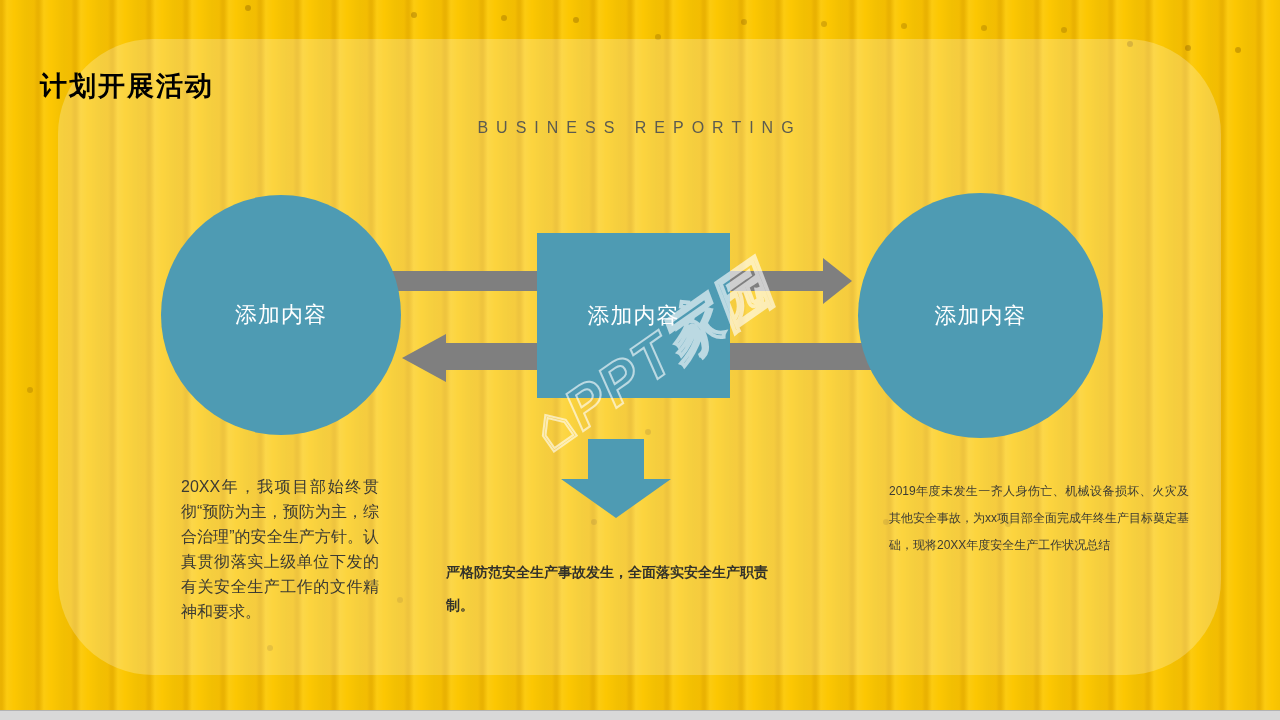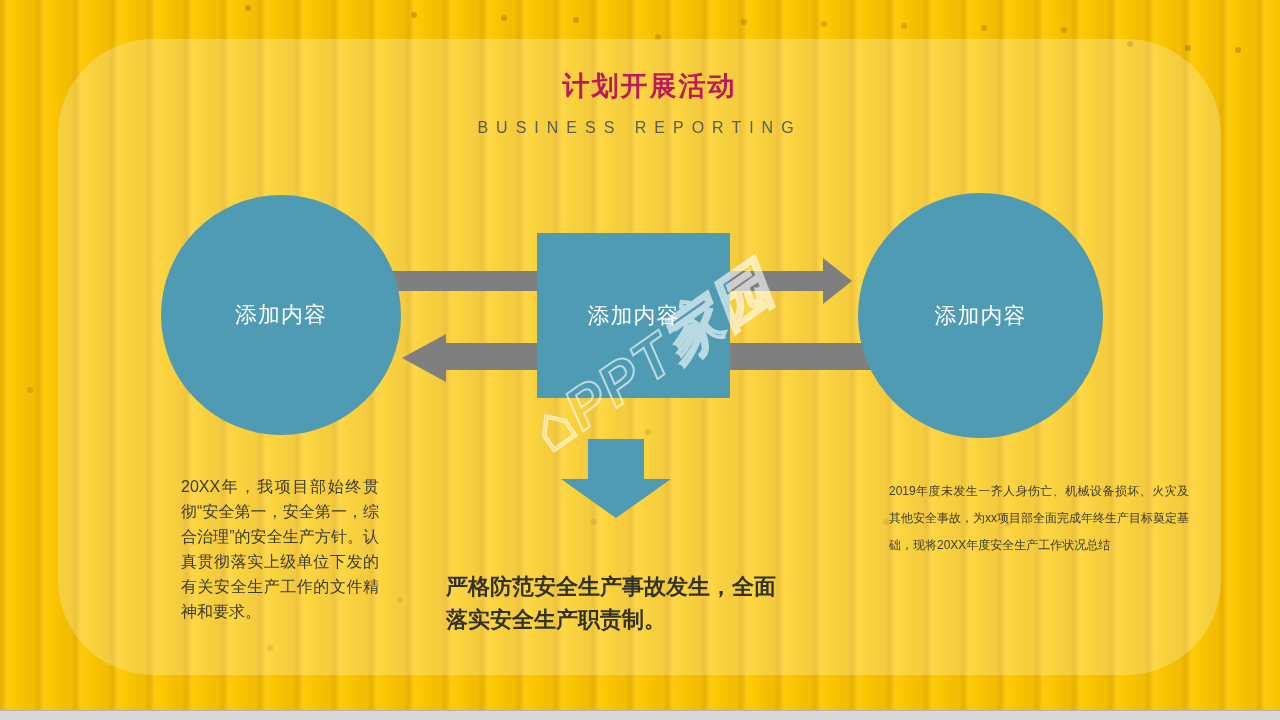--- a/index.html
+++ b/index.html
@@ -35,22 +35,22 @@
       592px 520px 0 1px rgba(110,70,0,.20), 884px 520px 0 1px rgba(110,70,0,.20),
       1006px 522px 0 1px rgba(110,70,0,.20), 268px 646px 0 1px rgba(110,70,0,.20),
       398px 598px 0 1px rgba(110,70,0,.18);
   }
   
   .card{
     left:58px;top:39px;width:1163px;height:636px;border-radius:95px;
     background:rgba(255,255,255,0.24);z-index:2;
   }
   .title{
-    left:68px;top:68px;width:1163px;text-align:center;z-index:5;
-    font-size:27px;font-weight:bold;color:#be185d;letter-spacing:2px;
+    left:40px;top:68px;width:1163px;text-align:left;z-index:5;
+    font-size:27px;font-weight:bold;color:#000000;letter-spacing:2px;
   }
   .subtitle{
     left:58px;top:110px;width:1163px;text-align:center;z-index:5;
     font-size:16px;color:#5c5b50;letter-spacing:8px;margin-top:9px;
   }
   
   .arrow-gray{background:#7f7f7f;z-index:3;}
   .shaft-top{left:281px;top:271px;width:542px;height:20px;}
   .head-right{
     left:823px;top:258px;width:0;height:0;z-index:3;
@@ -73,22 +73,22 @@
   .down-stem{left:588px;top:439px;width:56px;height:41px;background:#4e9bb3;z-index:4;}
   .down-head{
     left:561px;top:479px;width:0;height:0;z-index:4;
     border-top:39px solid #4e9bb3;border-left:55px solid transparent;border-right:55px solid transparent;
   }
   
   .para{color:#3c3b33;z-index:5;text-align:justify;}
   .para-left{left:181px;top:474px;width:198px;font-size:16px;line-height:25px;}
   .para-right{left:889px;top:478px;width:300px;font-size:12px;line-height:27px;}
   .para-bottom{
-    left:446px;top:556px;width:348px;font-size:22px;line-height:33px;
-    font-weight:bold;color:#33322a;text-align:left;z-index:5;margin-top:14px;
+    left:446px;top:556px;width:348px;font-size:14px;line-height:33px;
+    font-weight:bold;color:#33322a;text-align:left;z-index:5;
   }
   
   .watermark{
     left:468px;top:320px;width:370px;text-align:center;z-index:6;
     transform:rotate(-35deg);transform-origin:center;
     font-size:58px;font-weight:bold;font-style:italic;letter-spacing:2px;
     color:transparent;-webkit-text-stroke:2px rgba(255,255,255,0.62);
     pointer-events:none;white-space:nowrap;
   }
   .watermark .house{font-size:62px;}
@@ -119,21 +119,21 @@
 <div class="abs node square-center">
   <span>添加内容</span>
 </div>
 <div class="abs node circle-right">
   <span>添加内容</span>
 </div>
 
 <div class="abs down-stem"></div>
 <div class="abs down-head"></div>
 
-<div class="abs para para-left">20XX年，我项目部始终贯彻“安全第一，安全第一，综合治理”的安全生产方针。认真贯彻落实上级单位下发的有关安全生产工作的文件精神和要求。</div>
+<div class="abs para para-left">20XX年，我项目部始终贯彻“预防为主，预防为主，综合治理”的安全生产方针。认真贯彻落实上级单位下发的有关安全生产工作的文件精神和要求。</div>
 <div class="abs para para-right">2019年度未发生一齐人身伤亡、机械设备损坏、火灾及其他安全事故，为xx项目部全面完成年终生产目标奠定基础，现将20XX年度安全生产工作状况总结</div>
 <div class="abs para-bottom">严格防范安全生产事故发生，全面落实安全生产职责制。</div>
 
 <div class="abs watermark">
   <span class="house">⌂</span><span>PPT家园</span>
 </div>
 
 <div class="abs bottom-bar"></div>
 
 </body></html>

